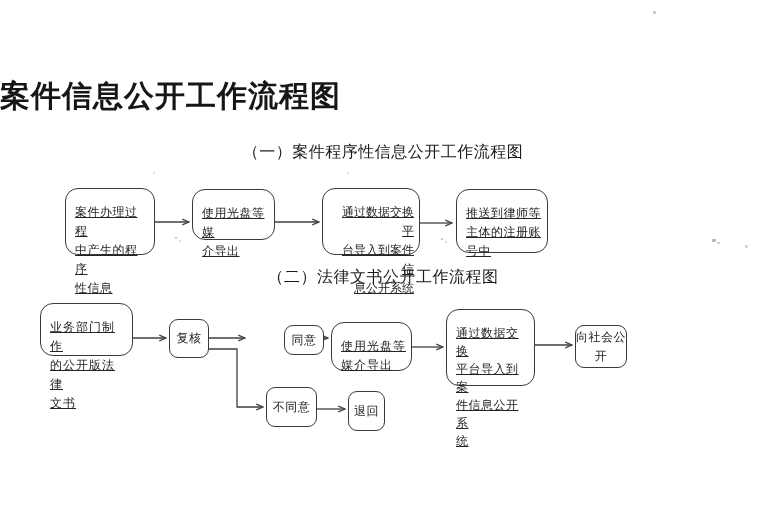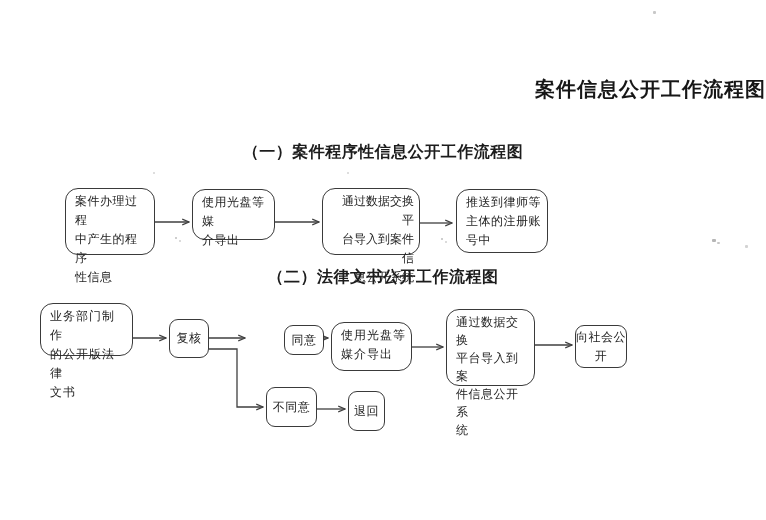--- a/index.html
+++ b/index.html
@@ -14,52 +14,52 @@
   .connectors {
     position: absolute;
     left: 0; top: 0;
     width: 766px; height: 520px;
     pointer-events: none;
   }
   .title {
     position: absolute;
     left: 0; right: 0;
     top: 76px;
-    text-align: right;
+    text-align: left;
     font-family: "Liberation Serif", serif;
-    font-size: 20px;
+    font-size: 30px;
     font-weight: 700;
     color: #161616;
     letter-spacing: 1px;
   }
   .subheading {
     position: absolute;
     left: 0; right: 0;
     text-align: center;
     font-family: "Liberation Sans", sans-serif;
     font-size: 16px;
-    font-weight: 700;
+    font-weight: 400;
     color: #1c1c1c;
     letter-spacing: 0.5px;
   }
   .sub1 { top: 142px; }
   .sub2 { top: 267px; }
   .node {
     position: absolute;
     border: 1.5px solid #3a3a3a;
     border-radius: 13px;
     background: #ffffff;
     color: #242424;
     font-family: "Liberation Serif", serif;
     font-size: 12px;
     line-height: 19px;
     letter-spacing: 0.5px;
     white-space: pre-line;
   }
-  .node.pad { padding: 3px 5px 0 9px; }
+  .node.pad { padding: 14px 5px 0 9px; text-decoration: underline; }
   .node.ctr {
     display: flex;
     align-items: center;
     justify-content: center;
     text-align: center;
     border-radius: 9px;
   }
   .n-a1 { left: 65px;  top: 188px; width: 90px; height: 67px; }
   .n-a2 { left: 192px; top: 189px; width: 83px; height: 51px; padding-top: 15px; }
   .n-a3 { left: 322px; top: 188px; width: 98px; height: 67px; letter-spacing: 0; text-align: right; }

